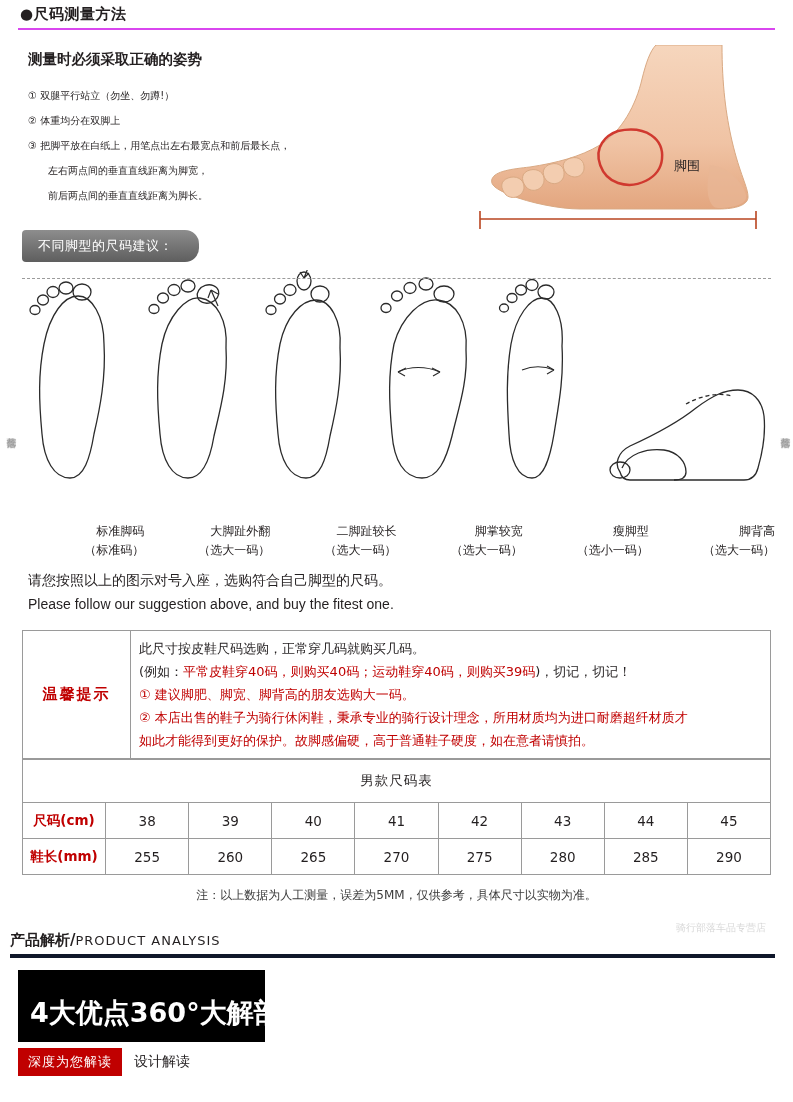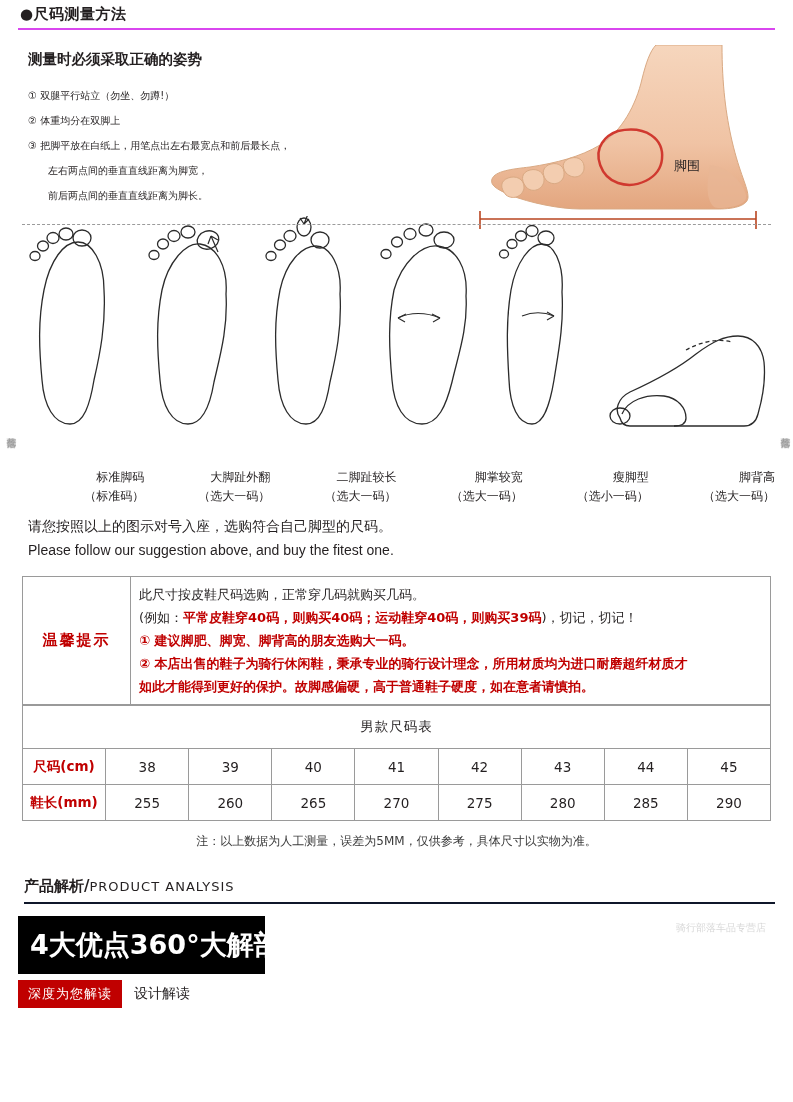--- a/index.html
+++ b/index.html
@@ -115,22 +115,22 @@
   }
   .tips-label {
     width: 108px;
     text-align: center;
     font-size: 15px;
     font-weight: bold;
     color: #c00000;
     letter-spacing: 2px;
   }
   .tips-body { font-size: 13px; line-height: 23px; padding: 8px 10px; }
-  .tips-body .red { color: #c00000; font-weight: bold; }
-  .tips-body .b { font-weight: bold; }
+  .tips-body .red { color: #c00000; }
+  .tips-body .b { font-weight: normal; }
 
   .mens-title {
     text-align: center;
     font-size: 16px;
     font-weight: normal;
     letter-spacing: 1px;
     padding: 12px 0;
   }
   .size-tbl {
     margin: 0 22px;
@@ -152,32 +152,32 @@
   }
   .note {
     text-align: center;
     font-size: 12px;
     color: #3b3b3b;
     margin-top: 12px;
   }
 
   
   .pa-head {
-    margin: 26px 18px 0 24px;
-    border-bottom: 2px solid #0f172a;
+    margin: 26px 18px 0 10px;
+    border-bottom: 4px solid #0f172a;
     height: 28px;
   }
   .pa-head .t1 { font-size: 15px; font-weight: bold; }
   .pa-head .t2 { font-size: 13px; letter-spacing: 1px; }
 
   .black-band {
     margin: 12px 18px 0 18px;
     background: #000;
     color: #fff;
-    padding: 12px 12px 12px 12px;
+    padding: 26px 12px 12px 12px;
     width: 247px;
   }
   .black-band .big {
     font-size: 27px;
     font-weight: bold;
     letter-spacing: 0px;
     line-height: 34px;
     white-space: nowrap;
   }
   .sub-row {
@@ -260,20 +260,23 @@
 
       <path d="M158 86 C186 80 204 94 202 114 C200 134 176 144 158 138 C140 132 134 110 142 98 C146 92 152 88 158 86 Z" fill="none" stroke="#d0392f" stroke-width="2.5"></path>
 
       <line x1="20" y1="174" x2="296" y2="174" stroke="#b9441f" stroke-width="1.6"></line>
       <line x1="20" y1="166" x2="20" y2="184" stroke="#b9441f" stroke-width="1.6"></line>
       <line x1="296" y1="166" x2="296" y2="184" stroke="#b9441f" stroke-width="1.6"></line>
       <text x="214" y="125" font-size="13" fill="#231f20" font-family="DejaVu Sans, sans-serif">脚围</text>
     </svg>
   </div>
 
+  <div class="pill-wrap">
+    <span class="pill">不同脚型的尺码建议：</span>
+  </div>
 
   <div class="shapes">
     <div class="dashline"></div>
     <svg width="793" height="225" viewBox="0 0 793 225" style="display:block">
       <g fill="none" stroke="#2b2b2b" stroke-width="1.3">
 
         <g transform="translate(30,12)">
           <path d="M48 14 C62 14 74 34 74 62 C76 96 70 126 64 152 C60 176 54 196 40 196 C24 196 14 178 12 152 C9 120 8 92 14 62 C20 32 34 14 48 14 Z"></path>
           <ellipse cx="52" cy="10" rx="9" ry="8"></ellipse>
           <ellipse cx="36" cy="6" rx="7" ry="6"></ellipse>

